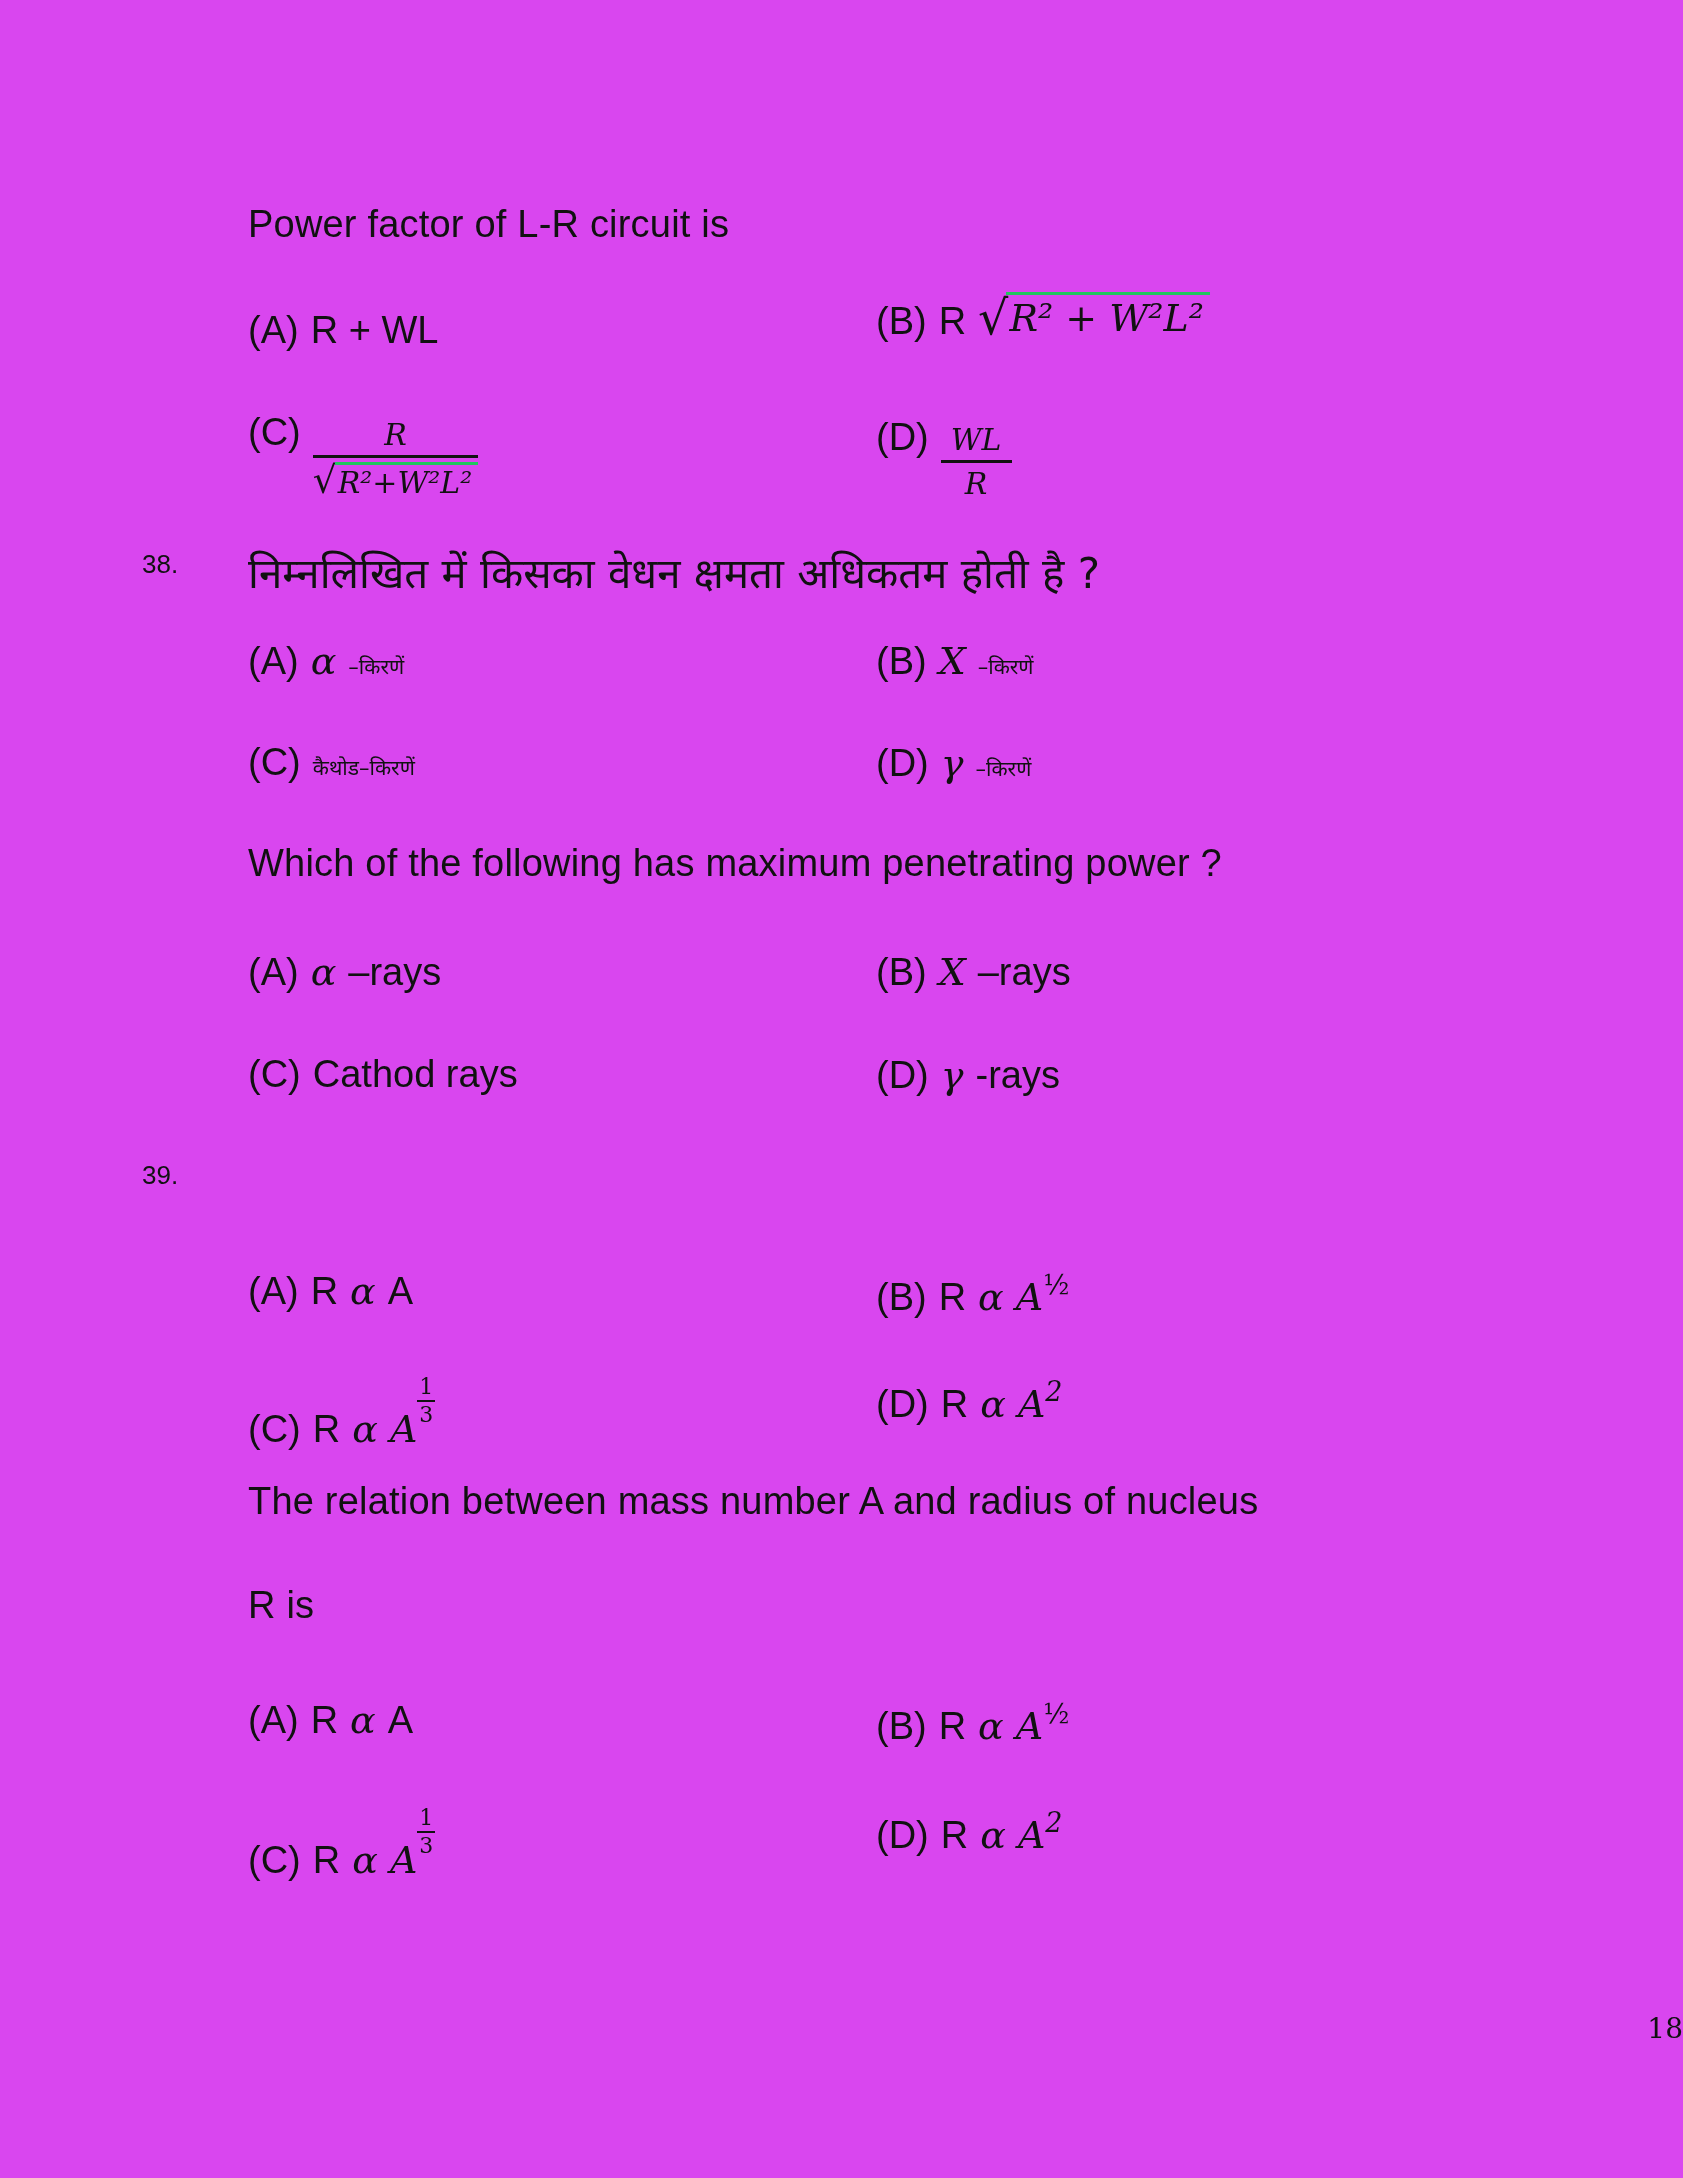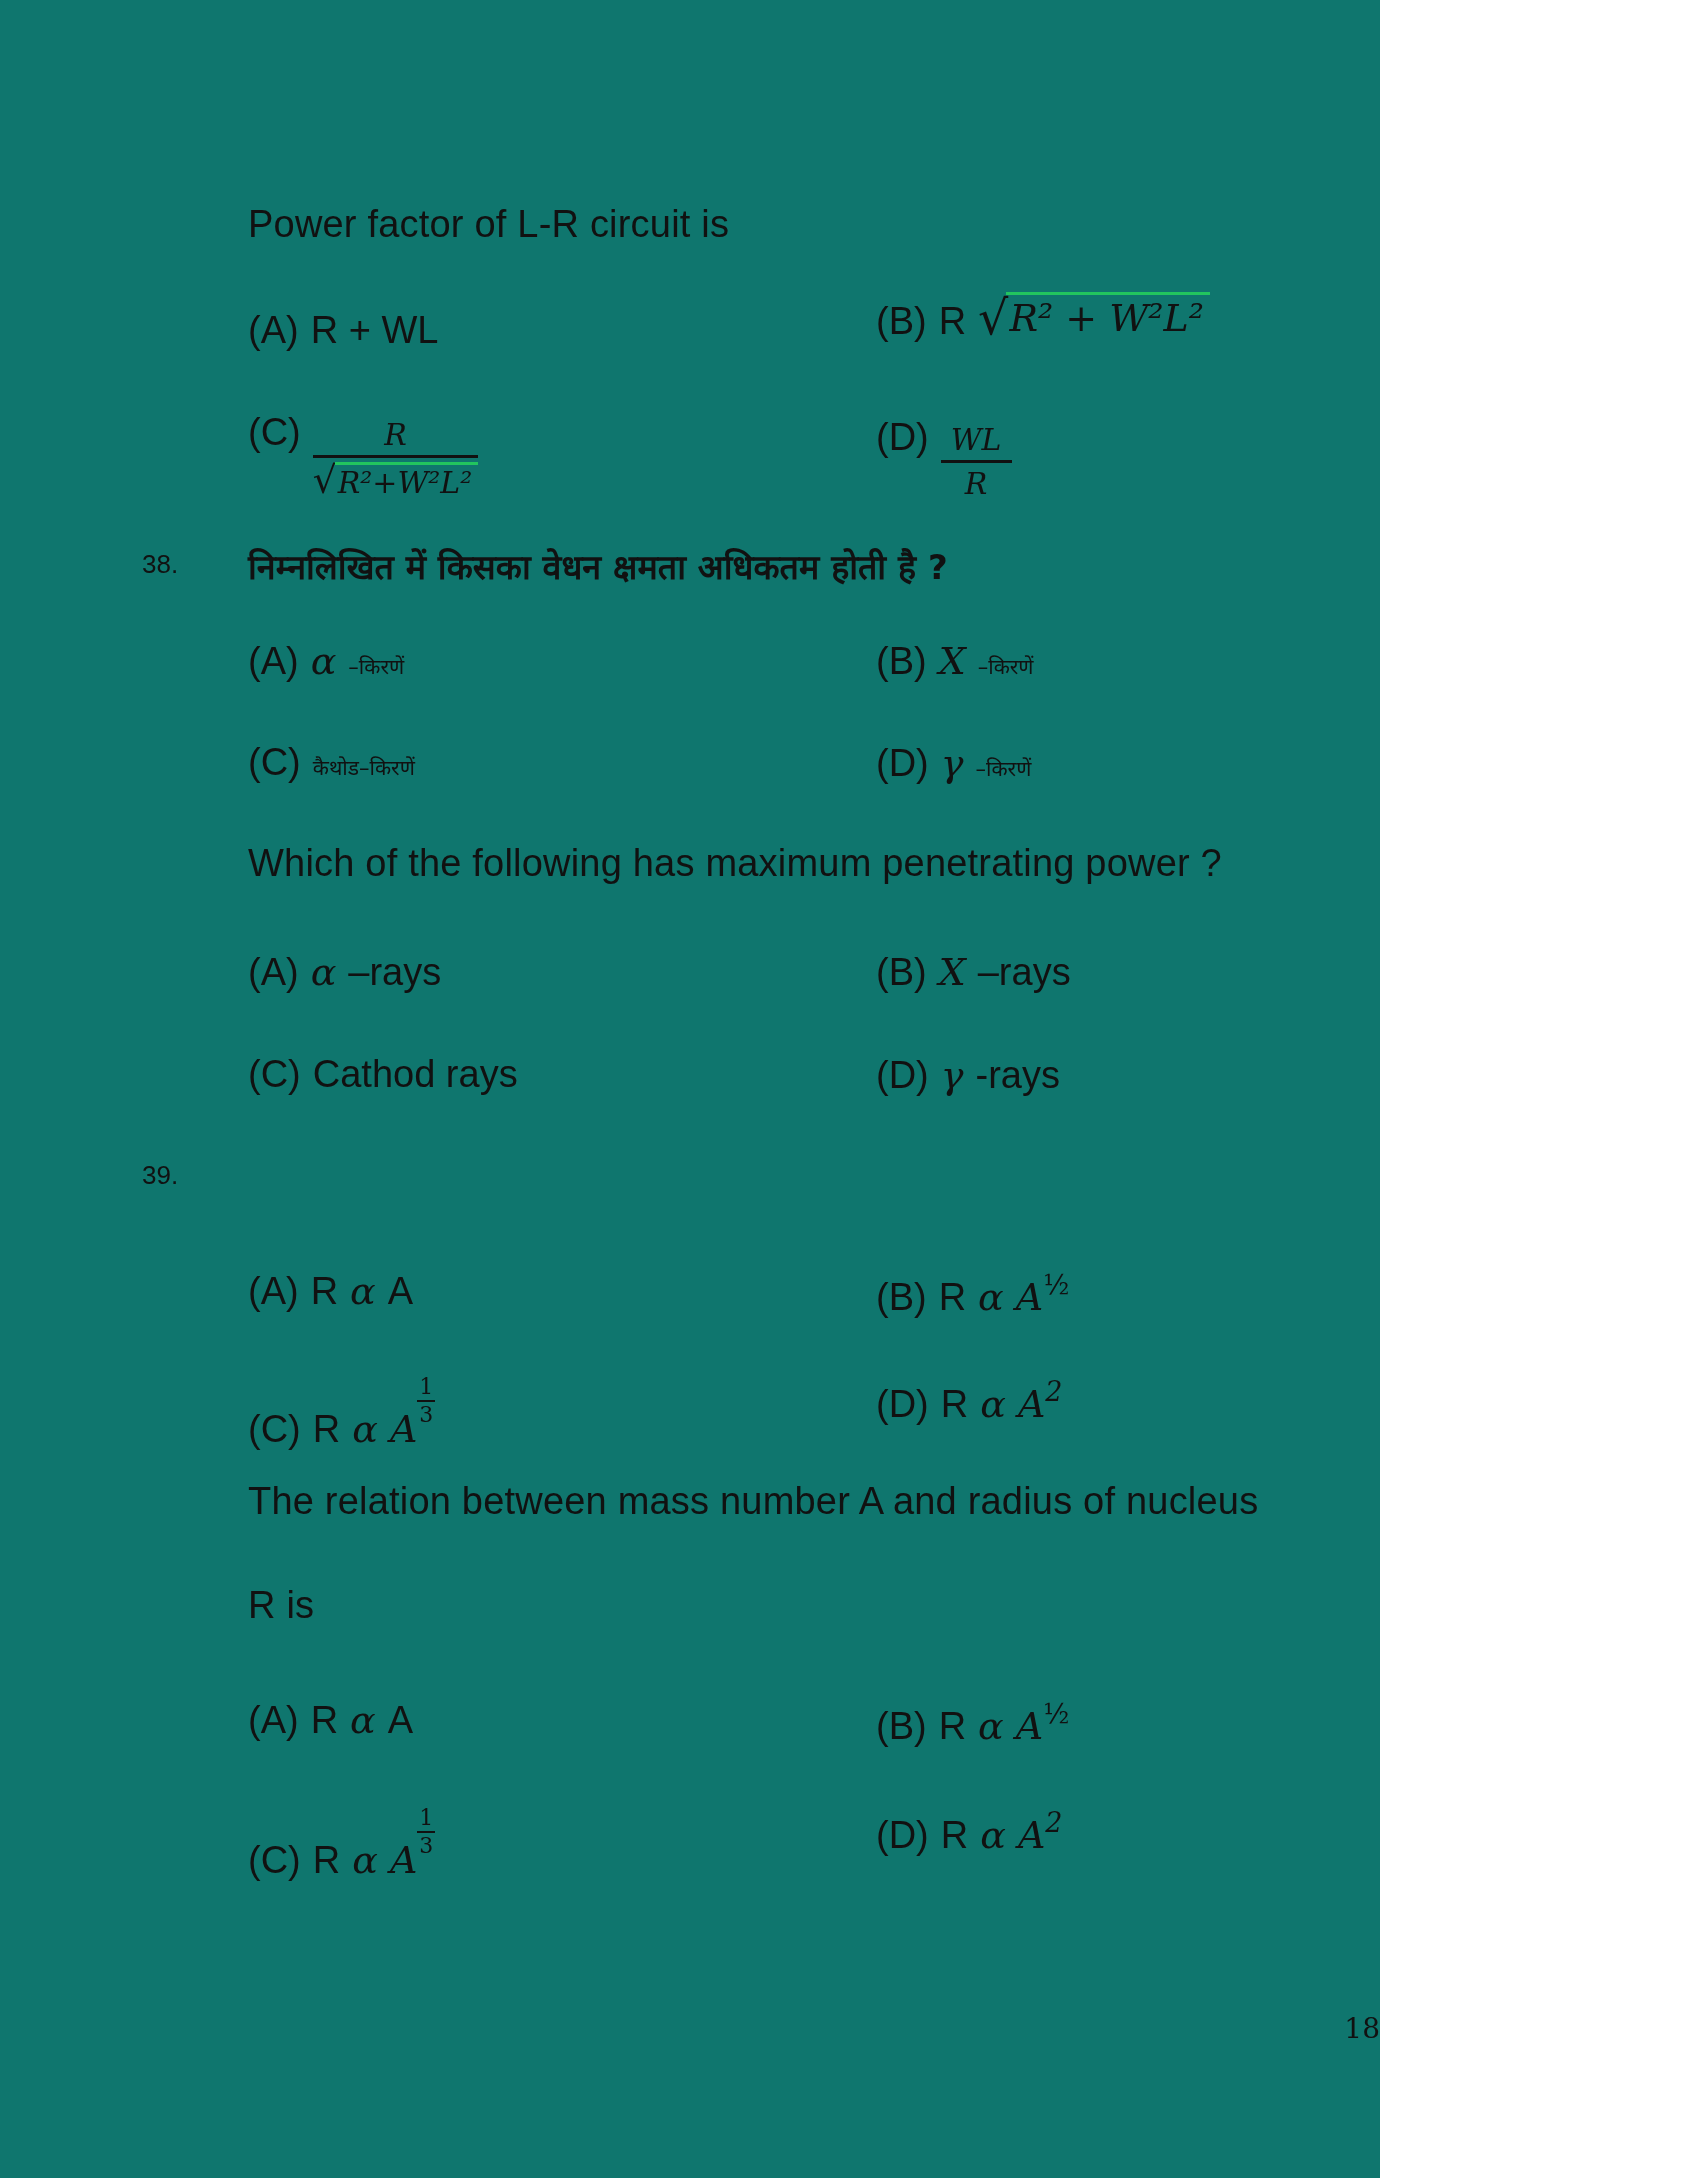--- a/index.html
+++ b/index.html
@@ -1,29 +1,29 @@
 <!DOCTYPE html>
 <html><head>
 <meta charset="utf-8">
 <style>
   html,body{margin:0;padding:0;background:#ffffff;}
   .page{
     position:relative;
-    width:1380px;
+    width:1683px;
     height:2178px;
-    background:#0f766e;
+    background:#d946ef;
     color:#111111;
     font-family:"Liberation Sans","DejaVu Sans",sans-serif;
     overflow:hidden;
   }
   .abs{position:absolute;white-space:nowrap;}
 
   
   .en-q{font-size:38px;letter-spacing:0.2px;}
-  .hi-q{font-size:34px;font-family:"DejaVu Sans","Liberation Sans",sans-serif;font-weight:bold;}
+  .hi-q{font-size:42px;font-family:"DejaVu Sans","Liberation Sans",sans-serif;}
   .qnum{font-size:26px;text-align:right;}
   .opt{font-size:38px;display:inline-flex;align-items:baseline;gap:12px;}
   .lbl{font-size:38px;}
   .m{font-family:"DejaVu Serif","Liberation Serif",serif;font-style:italic;}
   .sans{font-style:normal;}
   .hi-t{font-size:21px;font-family:"DejaVu Sans","Liberation Sans",sans-serif;}
 
   
   .sup{font-size:27px;vertical-align:16px;font-family:"DejaVu Serif","Liberation Serif",serif;}
   .sup-i{font-style:italic;}

